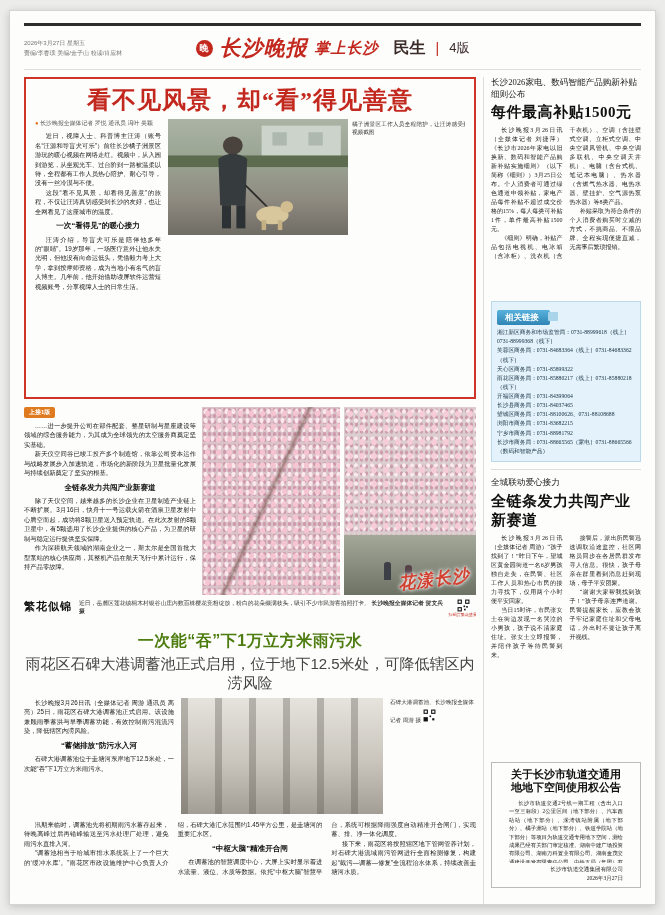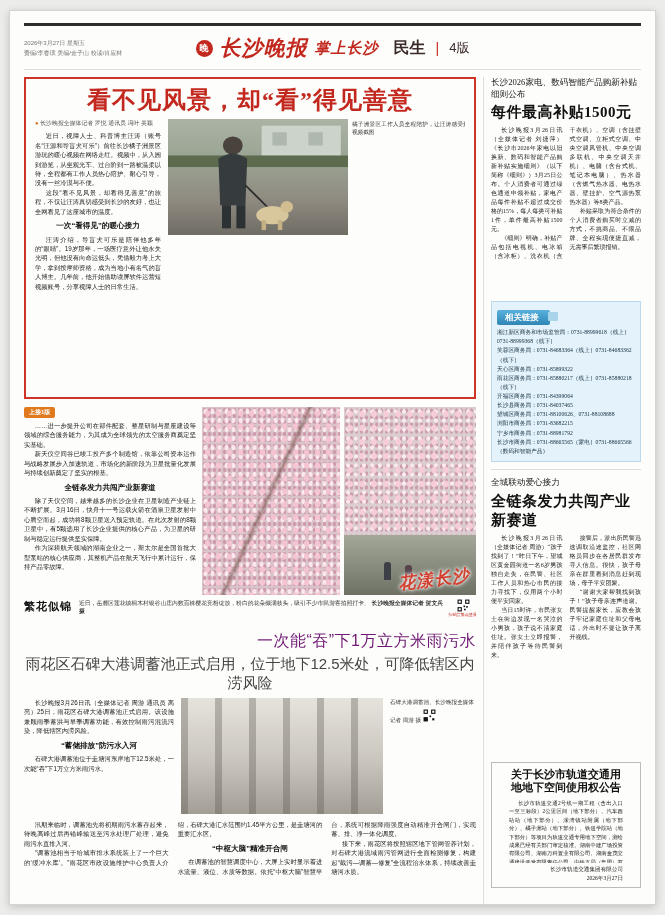--- a/index.html
+++ b/index.html
@@ -85,21 +85,21 @@
            text-shadow:0 0 3px #fff, 0 0 5px #fff; letter-spacing:1px; }
 
   
   .cap-strip { display:flex; align-items:flex-start; gap:7px; height:28px; margin-bottom:4px; overflow:hidden; }
   .cherry-label { font-size:11px; font-weight:900; white-space:nowrap; color:#111; letter-spacing:1px; }
   .cherry-cap { flex:1; font-size:5.8px; color:#333; line-height:1.4; text-align:justify; }
   .cherry-credit { font-weight:bold; }
 
   
   .r-art { }
-  .r-headline { text-align:right; font-size:16px; font-weight:400; color:#701a75; letter-spacing:.5px; }
+  .r-headline { text-align:center; font-size:16px; font-weight:700; color:#4d7c0f; letter-spacing:.5px; }
   .r-subhead { text-align:center; font-size:15px; color:#444; margin:3px 0 5px; }
   .r-row { display:flex; gap:7px; height:118px; overflow:hidden; }
   .r-colA { width:150px; font-size:6.3px; line-height:1.5; text-align:justify; overflow:hidden; }
   .ph-reservoir { width:202px; height:116px;
      background:linear-gradient(180deg,#e2dfd9 0%,#c9c5bd 55%,#a9a49b 100%);
      background-image:repeating-linear-gradient(90deg, rgba(90,86,78,.35) 0 7px, transparent 7px 34px),
                       linear-gradient(180deg,#e6e3dd 0%,#c9c5bd 55%,#a39e95 100%); }
   .r-capcol { flex:1; font-size:5.6px; color:#333; line-height:1.45; }
   .r-capcol .qr { margin-top:3px; }
   .r-cols { margin-top:4px; column-count:3; column-gap:9px; font-size:6.3px; line-height:1.5;

